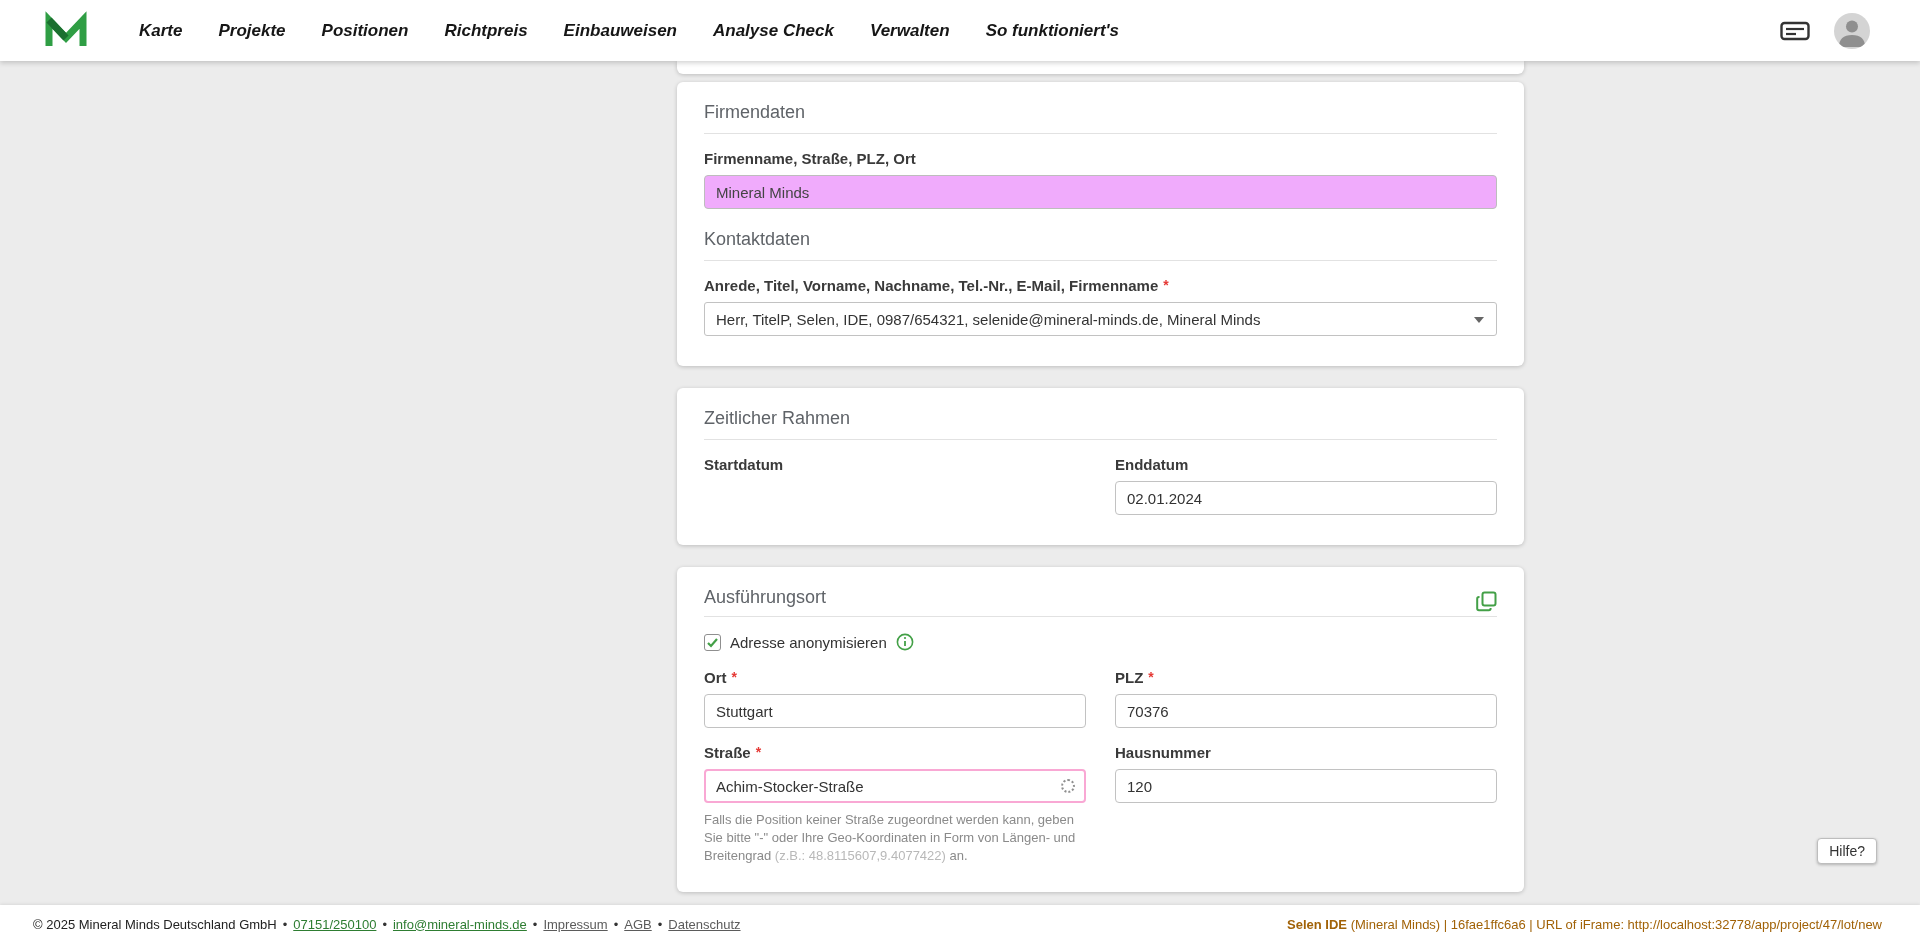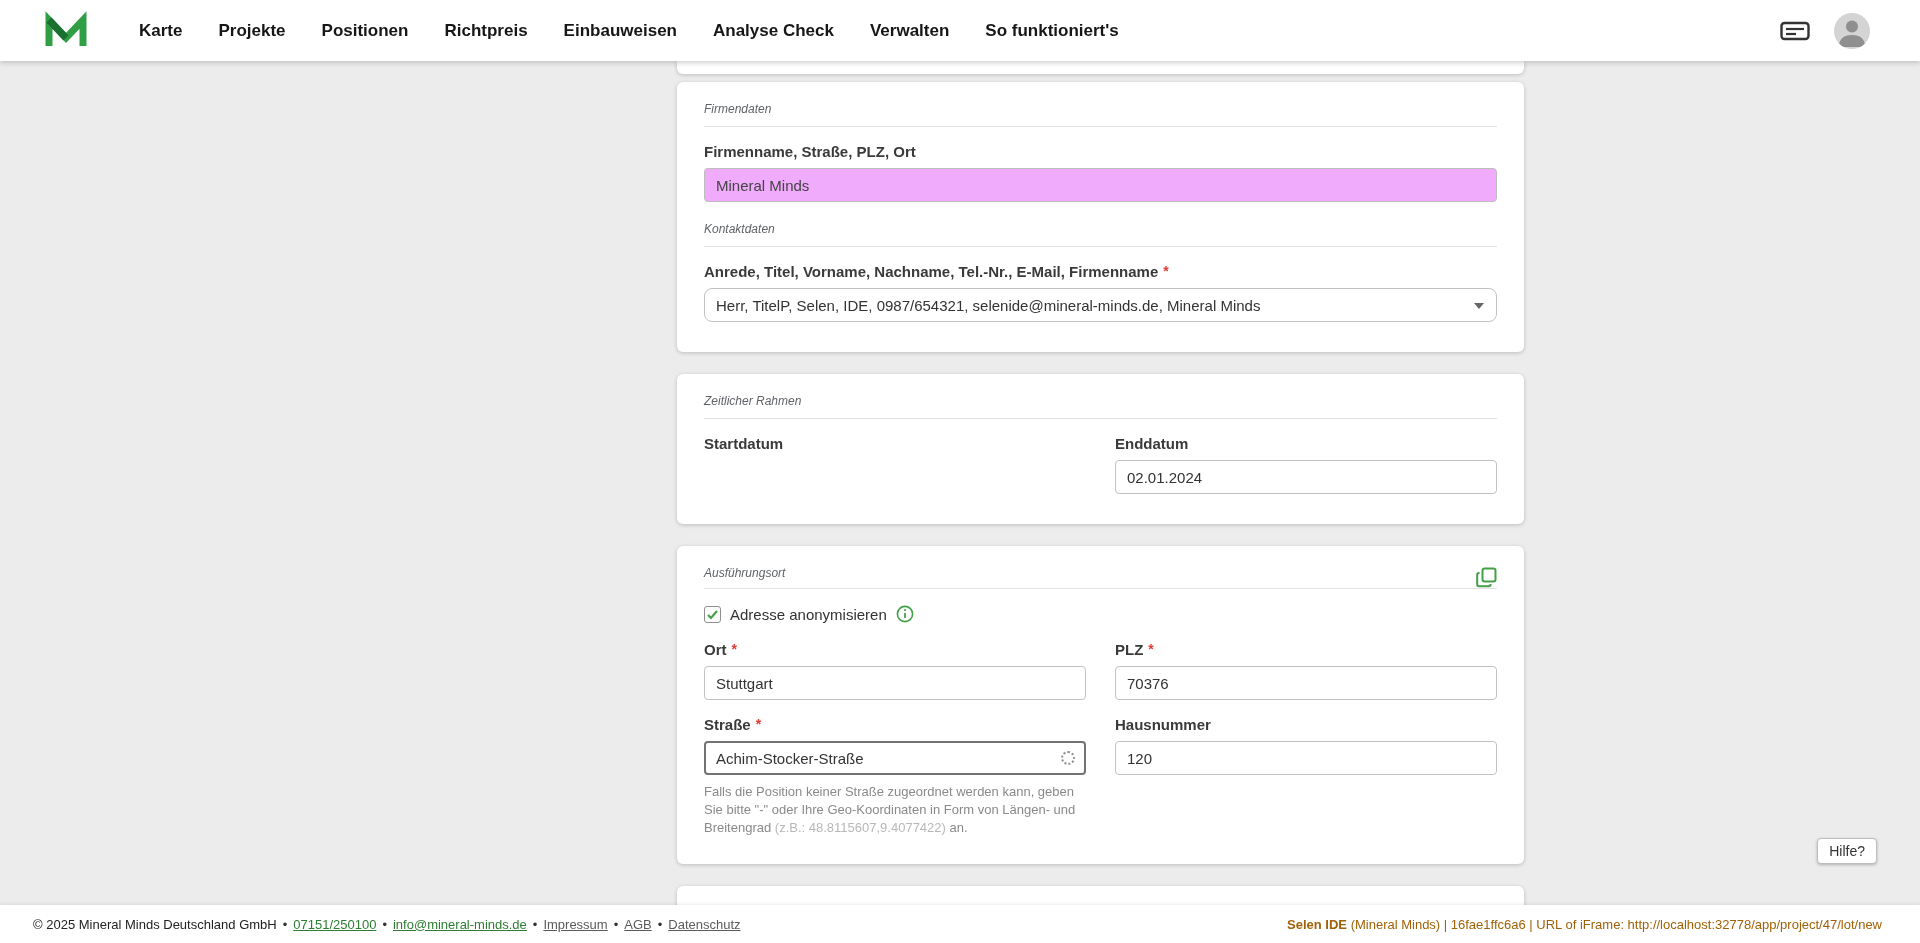--- a/index.html
+++ b/index.html
@@ -16,63 +16,63 @@
   
   .navbar {
     position: absolute; top: 0; left: 0; right: 0; height: 61px;
     background: #fff;
     display: flex; align-items: center;
     padding: 0 50px 0 43px;
     box-shadow: 0 2px 5px rgba(0,0,0,.18);
     z-index: 20;
   }
   .logo { width: 46px; height: 46px; margin-right: 50px; cursor: pointer; display: flex; align-items: center; }
-  .nav-items { display: flex; gap: 36px; align-items: center; flex: 1; }
+  .nav-items { display: flex; gap: 36px; align-items: center; flex: 1; font-style: italic; }
   .nav-item { font-size: 17px; font-weight: bold; color: #161616; cursor: pointer; white-space: nowrap; }
   .nav-right { display: flex; align-items: center; gap: 24px; }
   .hw-icon { cursor: pointer; display: flex; }
   .avatar {
     width: 36px; height: 36px; border-radius: 50%;
     background: #d4d4d4; overflow: hidden; cursor: pointer;
     display: flex; align-items: flex-end; justify-content: center;
   }
 
   
   .content { position: absolute; top: 61px; left: 677px; width: 847px; }
   .card {
     background: #fff; border-radius: 6px;
     box-shadow: 0 1px 4px rgba(0,0,0,.2);
     padding: 20px 27px 26px;
     margin-bottom: 22px;
   }
   .card-fragment-top { height: 13px; padding: 0; border-radius: 0 0 6px 6px; margin-bottom: 8px; }
   .card-fragment-bottom { height: 60px; border-radius: 6px 6px 0 0; margin-bottom: 0; }
 
-  .section-title { font-size: 12px; font-weight: 400; color: #5f6368; margin: 0 0 10px; font-style: italic; }
+  .section-title { font-size: 18px; font-weight: 400; color: #5f6368; margin: 0 0 10px; }
   .title-row { display: flex; align-items: center; justify-content: space-between; }
   .hr { border: none; border-top: 1px solid #e2e2e2; margin: 0 0 16px; }
 
   .field-label {
     font-size: 15px; font-weight: bold; color: #3a3a3a;
     margin-bottom: 8px; display: flex; align-items: flex-start; gap: 5px;
   }
   .required { color: #e53935; font-weight: bold; font-size: 14px; }
 
   .text-input {
     width: 100%; height: 34px;
     border: 1px solid #c2c2c2; border-radius: 4px;
     padding: 0 11px; font-size: 15px; color: #333;
     font-family: inherit; background: #fff; outline: none;
   }
   .text-input.disabled { background: #f0abfc; color: #444; border-color: #bdbdbd; }
-  .text-input.focused { border: 2px solid #737373; padding: 0 10px; }
+  .text-input.focused { border: 2px solid #f9a8d4; padding: 0 10px; }
 
   .select {
     position: relative; width: 100%; height: 34px;
-    border: 1px solid #c2c2c2; border-radius: 8px; background: #fff;
+    border: 1px solid #c2c2c2; border-radius: 3px; background: #fff;
     display: flex; align-items: center; padding: 0 30px 0 11px;
     font-size: 15px; color: #333; cursor: pointer;
   }
   .caret {
     position: absolute; right: 12px; top: 14px;
     width: 0; height: 0;
     border-left: 5px solid transparent; border-right: 5px solid transparent;
     border-top: 6px solid #666;
   }
 

